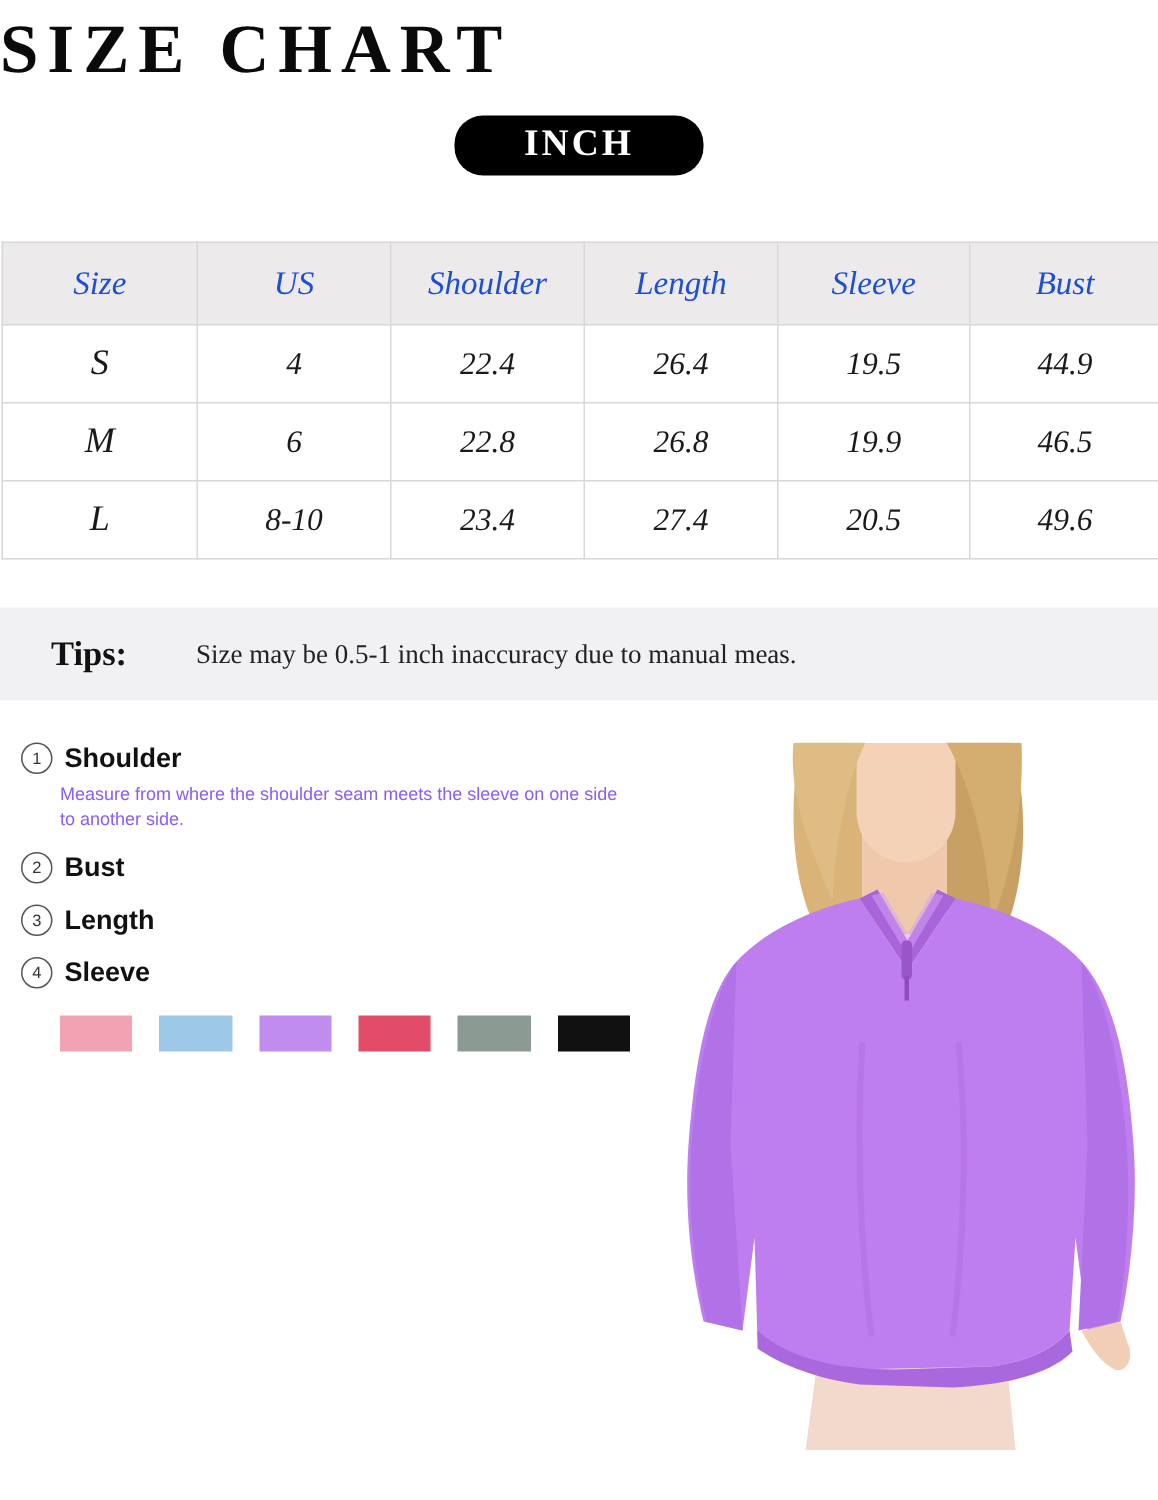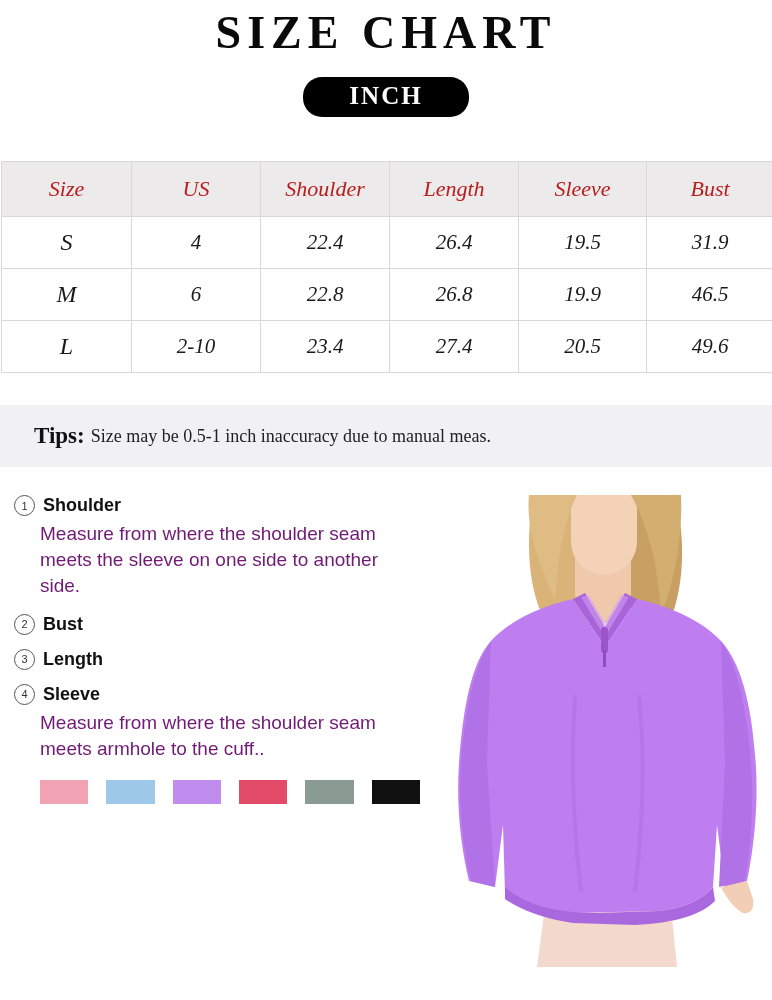--- a/index.html
+++ b/index.html
@@ -11,21 +11,21 @@
     width: 772px;
     height: 1000px;
     position: relative;
     font-family: "Liberation Sans", sans-serif;
     color: #111;
     overflow: hidden;
   }
 
   
   .title {
-    text-align: center;
+    text-align: left;
     font-family: "Liberation Serif", serif;
     font-size: 46px;
     letter-spacing: 6px;
     font-weight: 700;
     margin-top: 6px;
     color: #0a0a0a;
   }
 
   .unit-wrap {
     text-align: center;
@@ -58,21 +58,21 @@
   table.size-chart td {
     border: 1px solid #d8d8d8;
     text-align: center;
     font-style: italic;
     font-weight: 400;
   }
   table.size-chart thead th {
     background: #eceaea;
     font-size: 22px;
     height: 52px;
-    color: #b91c1c;
+    color: #1d4ed8;
   }
   table.size-chart tbody td {
     height: 49px;
     font-size: 21px;
     color: #1a1a1a;
     background: #fff;
   }
   table.size-chart tbody td:first-child {
     font-size: 24px;
   }
@@ -85,20 +85,21 @@
 
   
   .tips {
     margin-top: 32px;
     background: #f1f1f3;
     height: 62px;
     display: flex;
     align-items: center;
     padding-left: 34px;
     font-family: "Liberation Serif", serif;
+    gap: 40px;
   }
   .tips-label {
     font-size: 23px;
     font-weight: 700;
     color: #111;
     margin-right: 6px;
   }
   .tips-text {
     font-size: 18px;
     color: #222;
@@ -135,23 +136,23 @@
     flex: 0 0 auto;
     font-family: "Liberation Sans", sans-serif;
   }
   .instr-title {
     font-size: 18px;
     font-weight: 700;
     color: #111;
   }
   .instr-body {
     margin: 5px 0 0 26px;
-    font-size: 19px;
+    font-size: 12px;
     line-height: 1.38;
-    color: #701a75;
+    color: #8b5cf6;
     max-width: 372px;
   }
 
   
   .swatches {
     display: flex;
     gap: 18px;
     margin: 18px 0 0 26px;
   }
   .swatch {
@@ -200,33 +201,33 @@
         <th>Bust</th>
       </tr>
     </thead>
     <tbody>
       <tr>
         <td>S</td>
         <td>4</td>
         <td>22.4</td>
         <td>26.4</td>
         <td>19.5</td>
-        <td>31.9</td>
+        <td>44.9</td>
       </tr>
       <tr>
         <td>M</td>
         <td>6</td>
         <td>22.8</td>
         <td>26.8</td>
         <td>19.9</td>
         <td>46.5</td>
       </tr>
       <tr>
         <td>L</td>
-        <td>2-10</td>
+        <td>8-10</td>
         <td>23.4</td>
         <td>27.4</td>
         <td>20.5</td>
         <td>49.6</td>
       </tr>
     </tbody>
   </table>
 </div>
 
 <div class="tips">
@@ -258,21 +259,20 @@
         <span class="num-circle">3</span>
         <span class="instr-title">Length</span>
       </div>
     </div>
 
     <div class="instr-item">
       <div class="instr-head">
         <span class="num-circle">4</span>
         <span class="instr-title">Sleeve</span>
       </div>
-      <div class="instr-body">Measure from where the shoulder seam meets armhole to the cuff..</div>
     </div>
 
     <div class="swatches">
       <div class="swatch" style="background:#f2a3b3"></div>
       <div class="swatch" style="background:#9dc8e8"></div>
       <div class="swatch" style="background:#c08ced"></div>
       <div class="swatch" style="background:#e34c68"></div>
       <div class="swatch" style="background:#8c9a94"></div>
       <div class="swatch" style="background:#111111"></div>
     </div>

